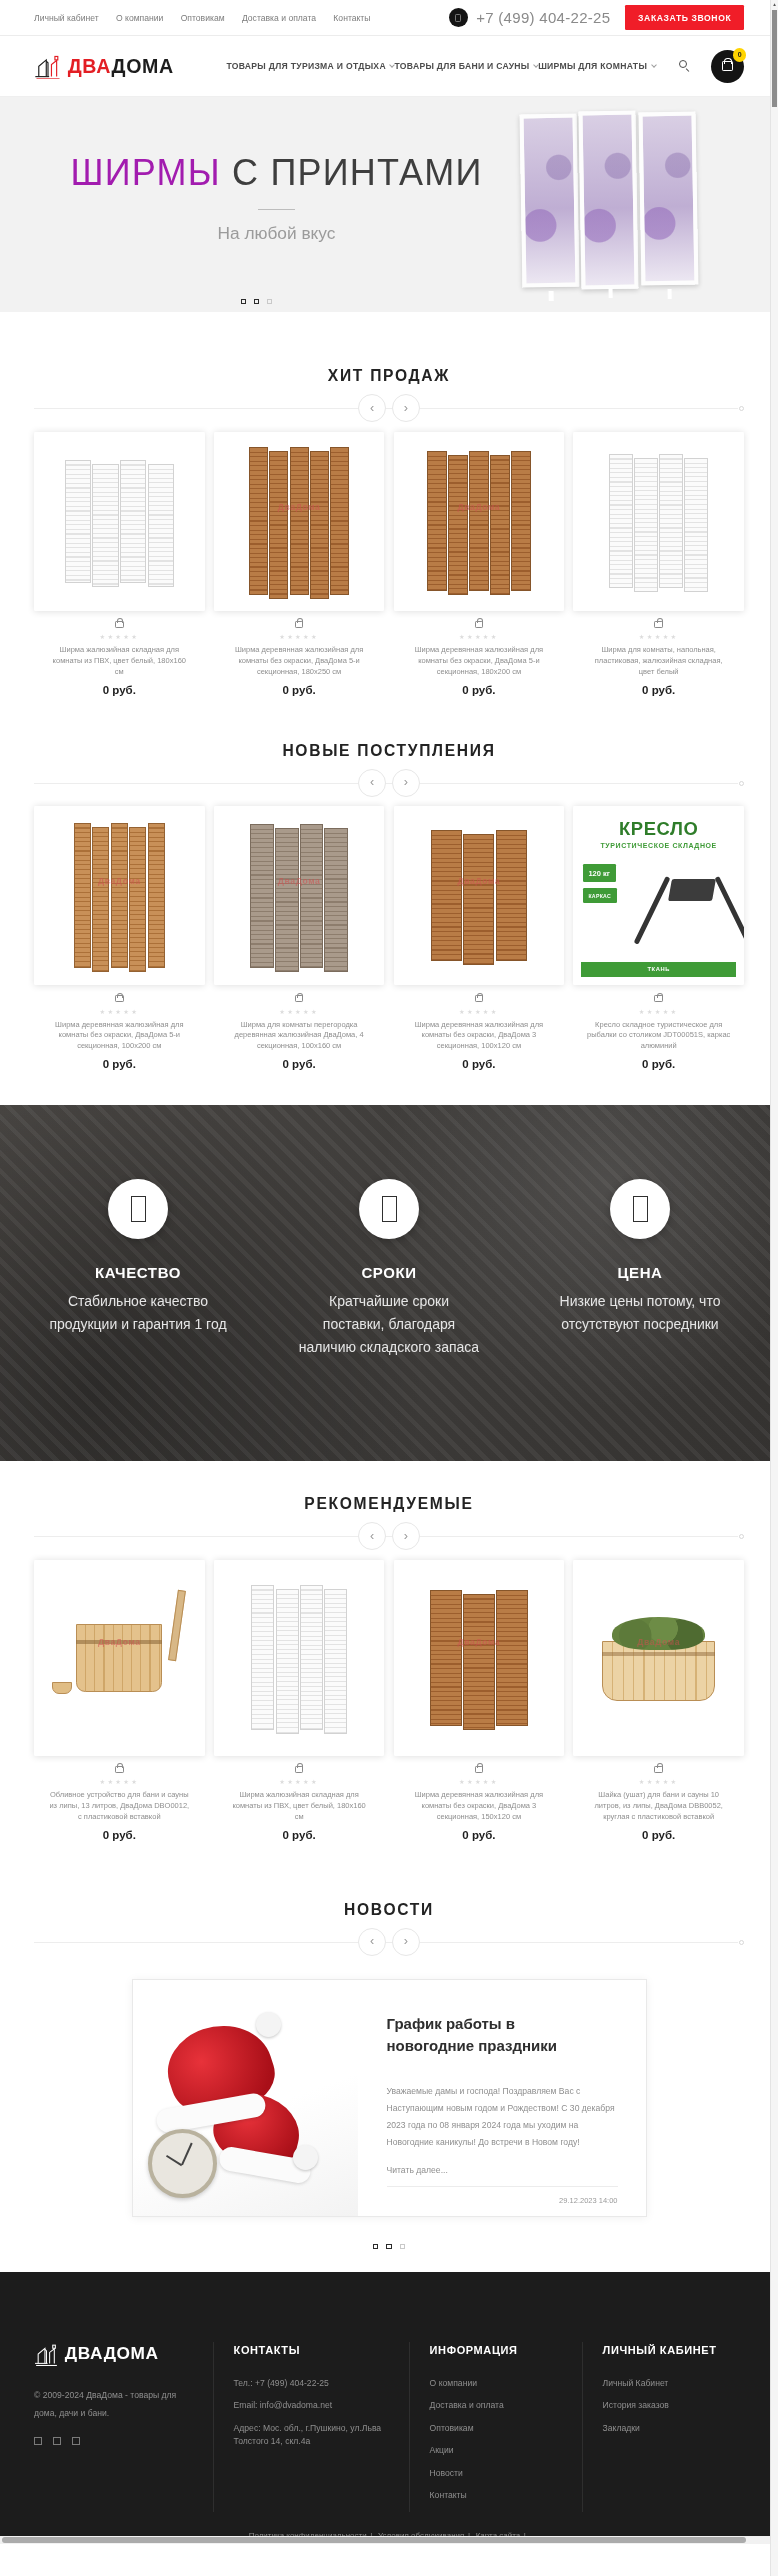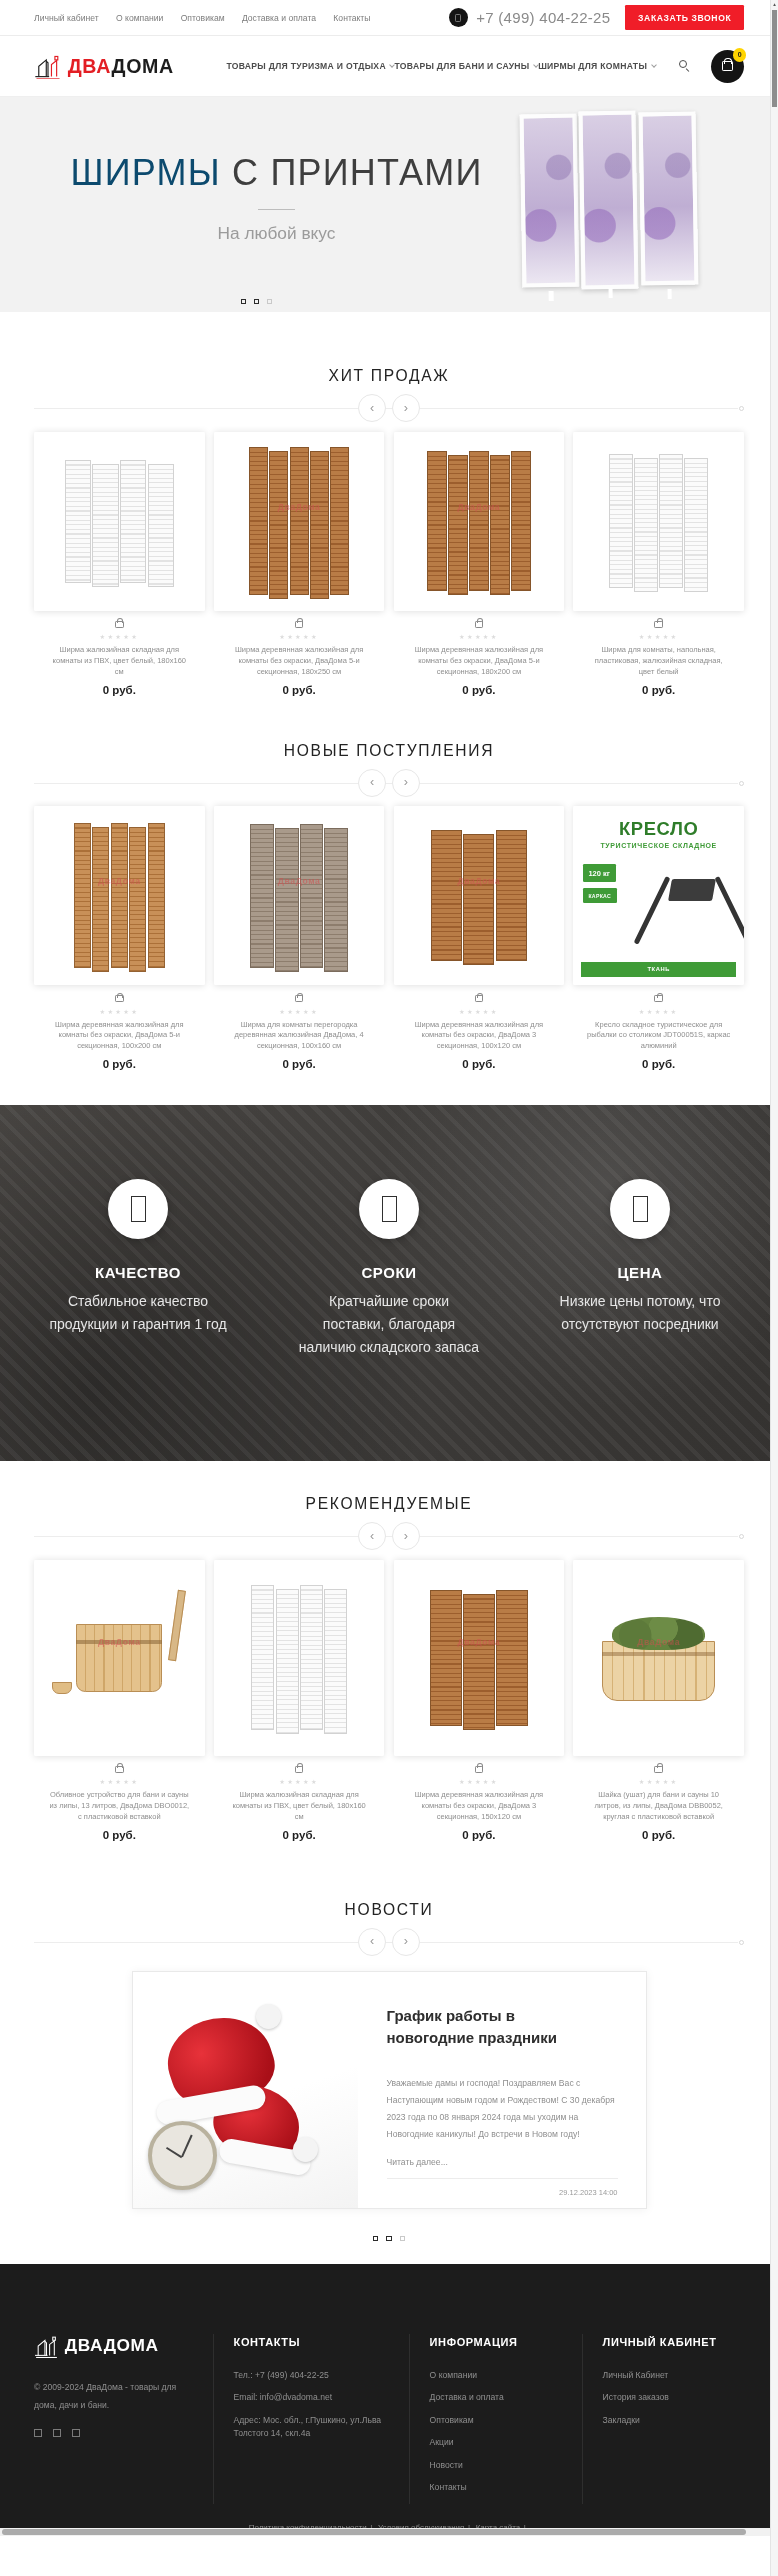--- a/index.html
+++ b/index.html
@@ -33,39 +33,39 @@
   .search-tail{position:absolute;width:1.2px;height:4px;background:#4c4c4c;left:8.6px;top:8px;transform:rotate(-45deg)}
   .cart-btn{margin-left:19.6px;position:relative;width:33px;height:33px;background:#141414;border-radius:50%;display:flex;align-items:center;justify-content:center}
   .bag{position:relative;display:inline-block;width:11.5px;height:9.8px;border:1.2px solid #fff;border-radius:1.2px}
   .bag::before{content:"";position:absolute;left:1.7px;top:-4.6px;width:5.2px;height:5.8px;border:1.2px solid #fff;border-bottom:none;border-radius:3.5px 3.5px 0 0}
   .cart-badge{position:absolute;top:-1.2px;right:-2.3px;width:13.3px;height:13.3px;border-radius:50%;background:#ffd400;color:#1c1c1c;font-size:7px;font-weight:700;display:flex;align-items:center;justify-content:center}
 
   
   .hero{height:215px;background:#f2f2f2;position:relative;overflow:hidden}
   .hero-text{position:absolute;left:69px;top:55px;width:415px;text-align:center}
   .hero-text h1{font-size:36px;font-weight:300;letter-spacing:1.2px;white-space:nowrap}
-  .hero-lt{color:#0c4a6e}
+  .hero-lt{color:#a21caf}
   .hero-dk{color:#3e3e3e}
   .hero-divider{width:37px;height:1.2px;background:#bdbdbd;margin:15px auto 0}
   .hero-sub{margin-top:12.7px;font-size:17.3px;font-weight:300;color:#9b9b9b}
   .hero-scr{position:absolute;right:81px;top:16px;display:flex;gap:2.3px;align-items:flex-start;transform:rotate(-1deg)}
   .hero-scr i{display:block;width:57px;height:173px;border:4px solid #fdfdfd;box-shadow:0 1.7px 5.8px rgba(0,0,0,.18);background:
      radial-gradient(circle at 30% 65%, rgba(146,104,186,.55) 0 14%, transparent 15%),
      radial-gradient(circle at 70% 30%, rgba(120,90,160,.35) 0 10%, transparent 11%),
      linear-gradient(180deg,#d9cfe4,#bfaed3 55%,#ece7f2)}
   .hero-scr i:nth-child(2){height:178px;margin-top:-2.3px}
   .hero-scr i::after{content:"";display:block;width:4.6px;height:10.4px;background:#fff;margin:173px auto 0}
   .dots{display:flex;gap:8px;justify-content:center}
   .hero-dots{position:absolute;left:0;right:265px;bottom:8px}
   .sq{width:5.2px;height:5.2px;border:1.2px solid #2b2b2b;background:transparent;display:inline-block}
   .sq.light{border-color:#c9c9c9}
 
   
   .sec{position:relative}
-  .sec h2{text-align:center;font-size:15.6px;font-weight:400;letter-spacing:1.7px;color:#232323;line-height:23px}
+  .sec h2{text-align:center;font-size:15.6px;font-weight:700;letter-spacing:1.7px;color:#232323;line-height:23px}
   .cnav{position:relative;height:32px;margin-top:5.8px}
   .cnav .line{position:absolute;left:0;right:5.8px;top:15.6px;height:0.6px;background:#ededed}
   .cnav .end-dot{position:absolute;right:0;top:13.3px;width:5.2px;height:5.2px;border:0.6px solid #d8d8d8;border-radius:50%;background:#fff}
   .cnav-btns{position:relative;display:flex;gap:5.8px;justify-content:center}
   .cnav-btn{width:28px;height:28px;border-radius:50%;border:0.6px solid #e7e7e7;background:#fff;color:#9a9a9a;font-size:12.7px;line-height:25px;text-align:center;cursor:pointer;font-family:inherit;margin-top:1.7px}
   .cards{display:flex;gap:9.2px;margin-top:7px}
   .card{width:171px;text-align:center}
   .card-img{height:179px;display:flex;align-items:center;justify-content:center;background:#fff;box-shadow:0 0.6px 7px rgba(0,0,0,.12);border-radius:1.2px;position:relative;overflow:hidden}
   .tall .card-img{height:196px}
   .bag-link{display:inline-block;margin-top:9.2px}
@@ -131,21 +131,21 @@
      radial-gradient(circle at 12% 80%,rgba(0,0,0,.35),transparent 45%),
      linear-gradient(120deg,#4a4744 0%,#3c3a38 55%,#343230 100%)}
   .features .wrap{display:flex;justify-content:space-between;padding-top:74px}
   .feature{width:208px;text-align:center}
   .f-circle{width:60px;height:60px;border-radius:50%;background:#fff;margin:0 auto;display:flex;align-items:center;justify-content:center;box-shadow:0 2.3px 8px rgba(0,0,0,.25)}
   .tofu{display:block;width:15px;height:26.5px;border:1.7px solid #2f2f2f}
   .f-title{margin-top:25px;font-size:15px;font-weight:800;letter-spacing:0.6px;color:#fff}
   .f-text{margin:9.2px auto 0;max-width:184px;font-size:14px;line-height:1.65;color:#e6e6e6}
 
   
-  .news-card{margin:13px auto 0;width:515px;height:238px;border:0.6px solid #e9e9e9;box-shadow:0 1.2px 9.2px rgba(0,0,0,.06);display:flex;background:#fff;position:relative}
+  .news-card{margin:21px auto 0;width:515px;height:238px;border:0.6px solid #e9e9e9;box-shadow:0 1.2px 9.2px rgba(0,0,0,.06);display:flex;background:#fff;position:relative}
   .news-img{width:225px;height:100%;position:relative;overflow:hidden;background:linear-gradient(160deg,#ffffff 55%,#f3f3f3)}
   .hat{position:absolute;width:104px;height:86px;background:radial-gradient(circle at 35% 35%,#e8323a,#a90f18 80%);border-radius:60% 70% 45% 55%}
   .hat1{left:35px;top:46px;transform:rotate(-18deg)}
   .hat2{left:81px;top:115px;transform:rotate(14deg);width:86px;height:69px}
   .hat-trim{position:absolute;width:110px;height:24px;background:#fbfbfb;border-radius:14px;box-shadow:0 1.2px 3.5px rgba(0,0,0,.15)}
   .trim1{left:23px;top:121px;transform:rotate(-10deg)}
   .trim2{left:86px;top:173px;transform:rotate(10deg);width:92px}
   .pompom{position:absolute;width:25px;height:25px;border-radius:50%;background:#f4f4f4;box-shadow:0 1.2px 2.9px rgba(0,0,0,.2)}
   .pom1{left:123px;top:32px}
   .pom2{left:160px;top:165px}

